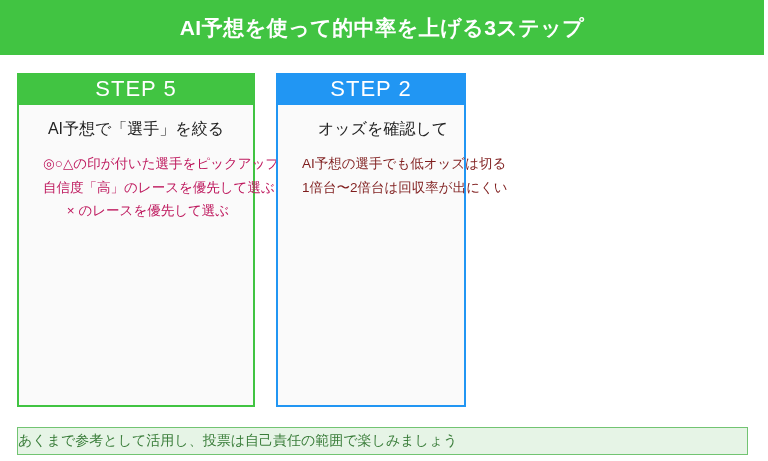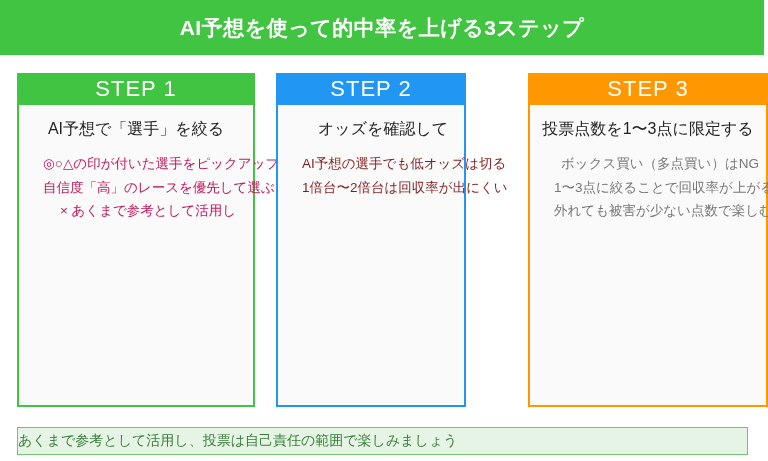--- a/index.html
+++ b/index.html
@@ -123,52 +123,41 @@
 <body>
 
 <div class="banner">
   <div class="banner-title">AI予想を使って的中率を上げる3ステップ</div>
 </div>
 
 <div class="steps">
 
   <div class="card card-1">
     <div class="card-head">
-      <span class="card-head-label">STEP 1</span>
+      <span class="card-head-label">STEP 5</span>
     </div>
     <div class="card-title">AI予想で「選手」を絞る</div>
     <div class="card-body">
       <span class="body-line">◎○△の印が付いた選手をピックアップ</span>
       <span class="body-line">自信度「高」のレースを優先して選ぶ</span>
-      <span class="body-line">× あくまで参考として活用し</span>
+      <span class="body-line">× のレースを優先して選ぶ</span>
     </div>
   </div>
 
   <div class="card card-2">
     <div class="card-head">
       <span class="card-head-label">STEP 2</span>
     </div>
     <div class="card-title">
       <span class="body-line">オッズを確認して</span>
     </div>
     <div class="card-body">
       <span class="body-line">AI予想の選手でも低オッズは切る</span>
       <span class="body-line">1倍台〜2倍台は回収率が出にくい</span>
     </div>
   </div>
 
-  <div class="card card-3">
-    <div class="card-head">
-      <span class="card-head-label">STEP 3</span>
-    </div>
-    <div class="card-title">投票点数を1〜3点に限定する</div>
-    <div class="card-body">
-      <span class="body-line">ボックス買い（多点買い）はNG</span>
-      <span class="body-line">1〜3点に絞ることで回収率が上がる</span>
-      <span class="body-line">外れても被害が少ない点数で楽しむ</span>
-    </div>
-  </div>
 
 </div>
 
 <div class="footer-note">
   <span class="footer-note-text">あくまで参考として活用し、投票は自己責任の範囲で楽しみましょう</span>
 </div>
 
 </body></html>

